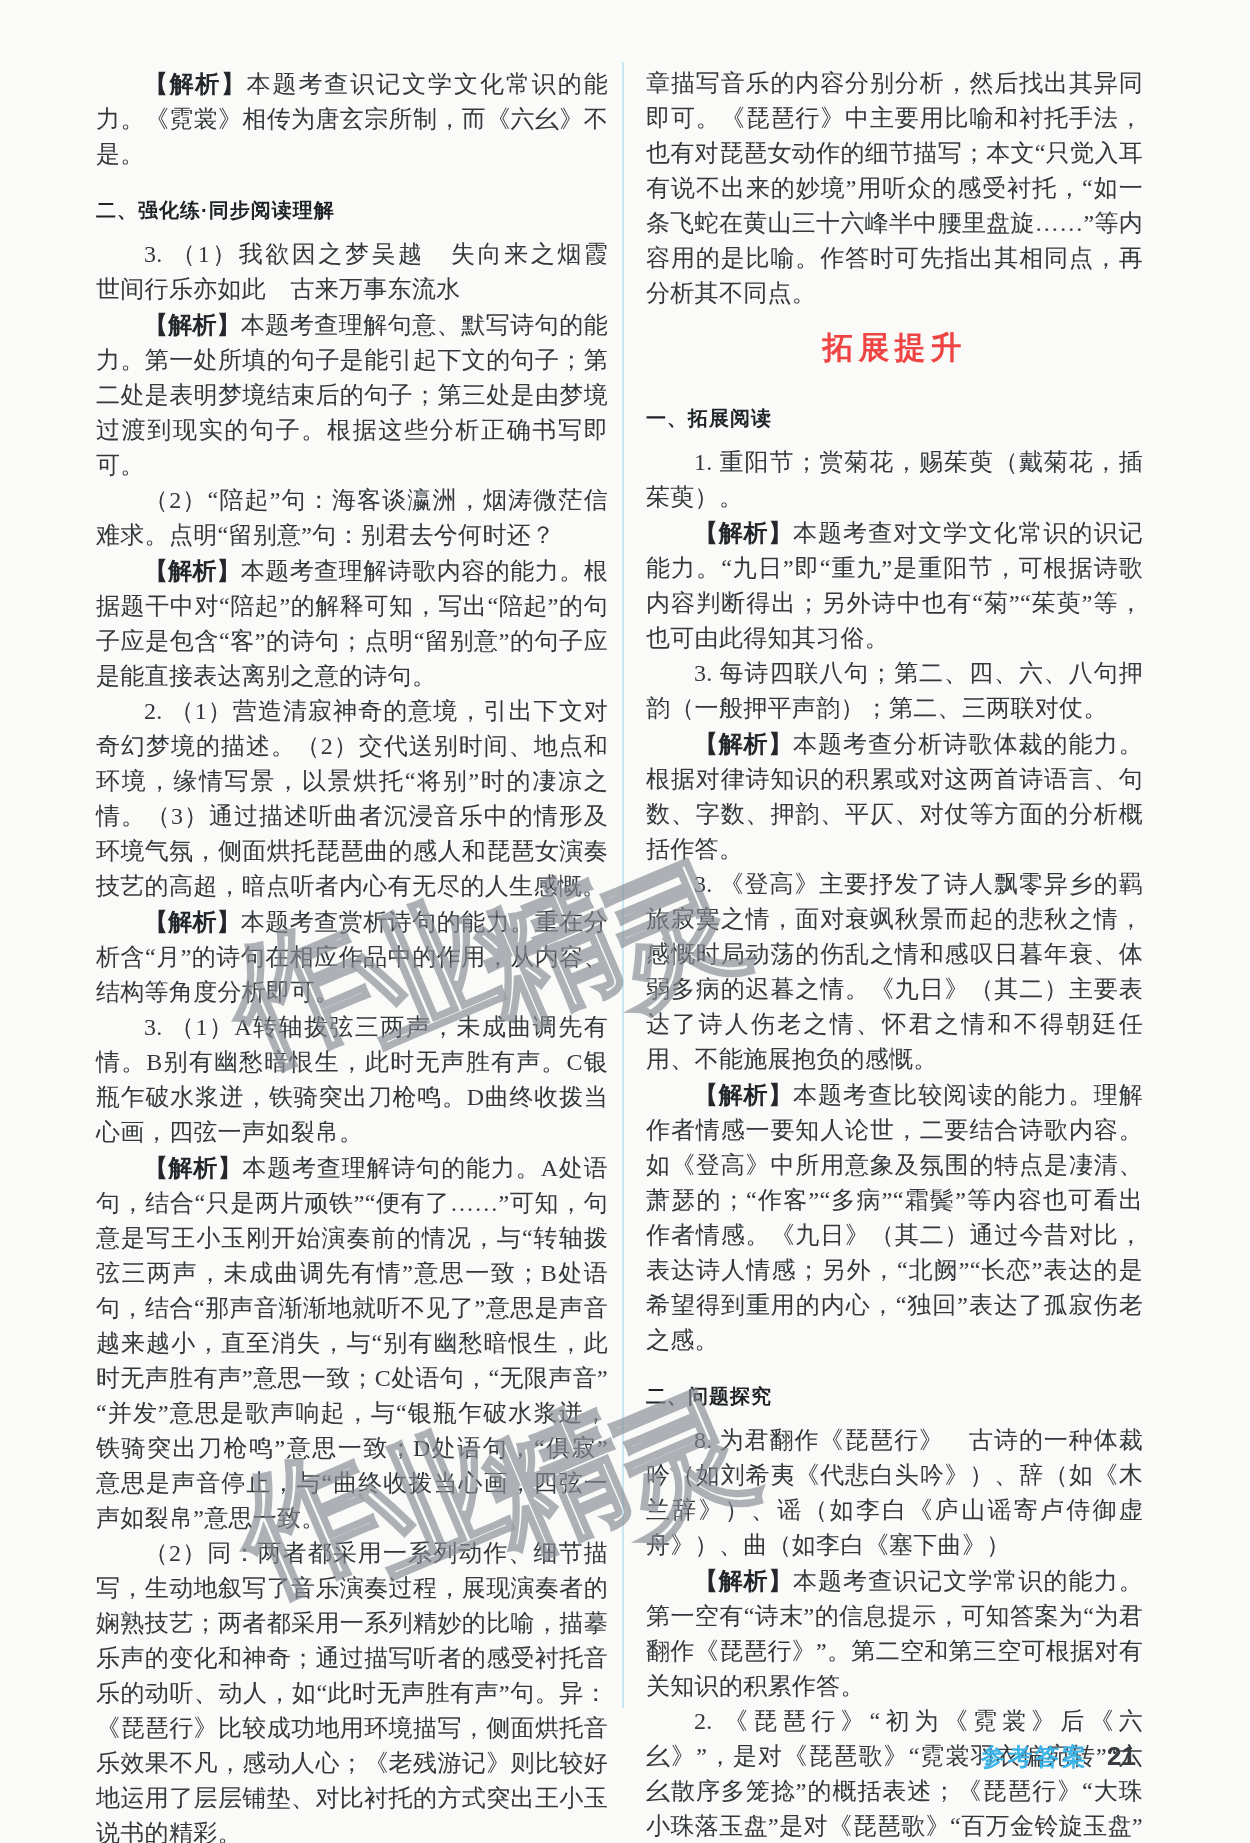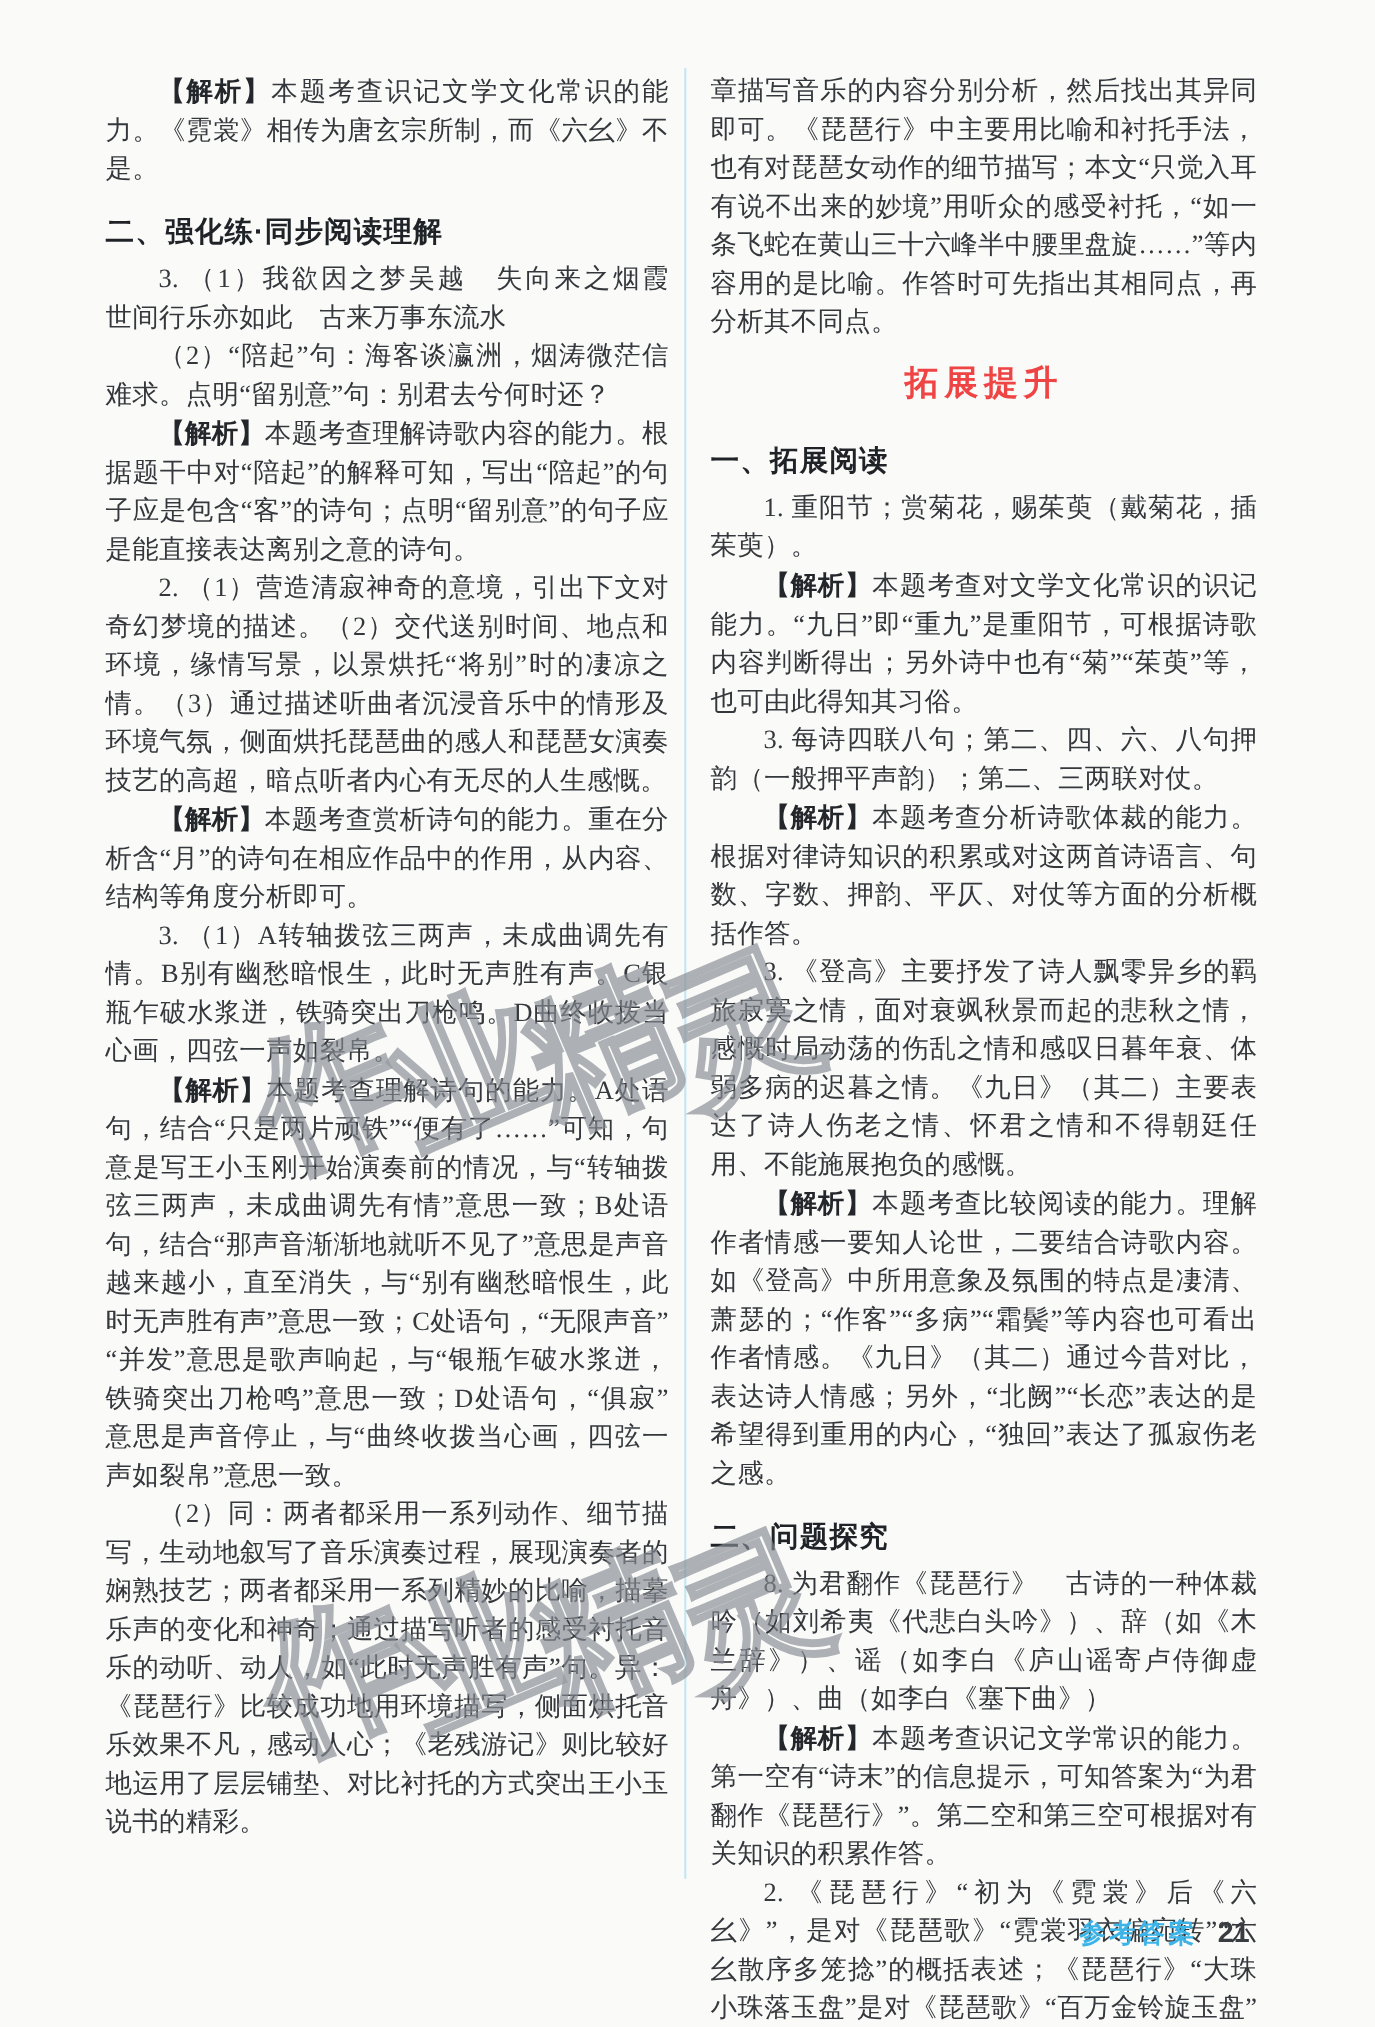--- a/index.html
+++ b/index.html
@@ -18,21 +18,21 @@
   .col.left{left:96px;width:512px;}
   .col.right{left:646px;width:497px;}
   .para{margin:0;text-indent:2em;}
   .para.no-indent{text-indent:0;}
   .analysis-label{
     font-family:"Liberation Sans","DejaVu Sans",sans-serif;
     font-weight:700;color:#23262a;letter-spacing:0;
   }
   .sec-heading{
     font-family:"Liberation Sans","DejaVu Sans",sans-serif;
-    font-weight:700;font-size:26px;line-height:36px;color:#1f2327;
+    font-weight:700;font-size:20px;line-height:36px;color:#1f2327;
     margin:20px 0 9px;letter-spacing:1px;text-indent:0;
   }
   .banner{
     font-family:"Liberation Sans","DejaVu Sans",sans-serif;
     font-weight:700;font-size:31px;line-height:40px;
     text-align:center;letter-spacing:5px;text-indent:0;
     margin:17px 0 32px;color:#ef4444;
   }
   .divider{
     position:absolute;left:622px;top:62px;width:2px;height:1646px;
@@ -59,20 +59,21 @@
 </style>
 </head>
 <body>
 
 <div class="page">
   <div class="divider"></div>
   <div class="col left" id="col-left">
       <p class="para"><span class="analysis-label">【解析】</span><span>本题考查识记文学文化常识的能力。《霓裳》相传为唐玄宗所制，而《六幺》不是。</span></p>
       <div class="sec-heading">二、强化练·同步阅读理解</div>
       <p class="para">3. （1）我欲因之梦吴越　失向来之烟霞　世间行乐亦如此　古来万事东流水</p>
+      <p class="para"><span class="analysis-label">【解析】</span><span>本题考查理解句意、默写诗句的能力。第一处所填的句子是能引起下文的句子；第二处是表明梦境结束后的句子；第三处是由梦境过渡到现实的句子。根据这些分析正确书写即可。</span></p>
       <p class="para">（2）“陪起”句：海客谈瀛洲，烟涛微茫信难求。点明“留别意”句：别君去兮何时还？</p>
       <p class="para"><span class="analysis-label">【解析】</span><span>本题考查理解诗歌内容的能力。根据题干中对“陪起”的解释可知，写出“陪起”的句子应是包含“客”的诗句；点明“留别意”的句子应是能直接表达离别之意的诗句。</span></p>
       <p class="para">2. （1）营造清寂神奇的意境，引出下文对奇幻梦境的描述。（2）交代送别时间、地点和环境，缘情写景，以景烘托“将别”时的凄凉之情。（3）通过描述听曲者沉浸音乐中的情形及环境气氛，侧面烘托琵琶曲的感人和琵琶女演奏技艺的高超，暗点听者内心有无尽的人生感慨。</p>
       <p class="para"><span class="analysis-label">【解析】</span><span>本题考查赏析诗句的能力。重在分析含“月”的诗句在相应作品中的作用，从内容、结构等角度分析即可。</span></p>
       <p class="para">3. （1）A转轴拨弦三两声，未成曲调先有情。B别有幽愁暗恨生，此时无声胜有声。C银瓶乍破水浆迸，铁骑突出刀枪鸣。D曲终收拨当心画，四弦一声如裂帛。</p>
       <p class="para"><span class="analysis-label">【解析】</span><span>本题考查理解诗句的能力。A处语句，结合“只是两片顽铁”“便有了……”可知，句意是写王小玉刚开始演奏前的情况，与“转轴拨弦三两声，未成曲调先有情”意思一致；B处语句，结合“那声音渐渐地就听不见了”意思是声音越来越小，直至消失，与“别有幽愁暗恨生，此时无声胜有声”意思一致；C处语句，“无限声音”“并发”意思是歌声响起，与“银瓶乍破水浆迸，铁骑突出刀枪鸣”意思一致；D处语句，“俱寂”意思是声音停止，与“曲终收拨当心画，四弦一声如裂帛”意思一致。</span></p>
       <p class="para">（2）同：两者都采用一系列动作、细节描写，生动地叙写了音乐演奏过程，展现演奏者的娴熟技艺；两者都采用一系列精妙的比喻，描摹乐声的变化和神奇；通过描写听者的感受衬托音乐的动听、动人，如“此时无声胜有声”句。异：《琵琶行》比较成功地用环境描写，侧面烘托音乐效果不凡，感动人心；《老残游记》则比较好地运用了层层铺垫、对比衬托的方式突出王小玉说书的精彩。</p>
     </div>
   <div class="col right" id="col-right">
       <p class="para no-indent">章描写音乐的内容分别分析，然后找出其异同即可。《琵琶行》中主要用比喻和衬托手法，也有对琵琶女动作的细节描写；本文“只觉入耳有说不出来的妙境”用听众的感受衬托，“如一条飞蛇在黄山三十六峰半中腰里盘旋……”等内容用的是比喻。作答时可先指出其相同点，再分析其不同点。</p>

